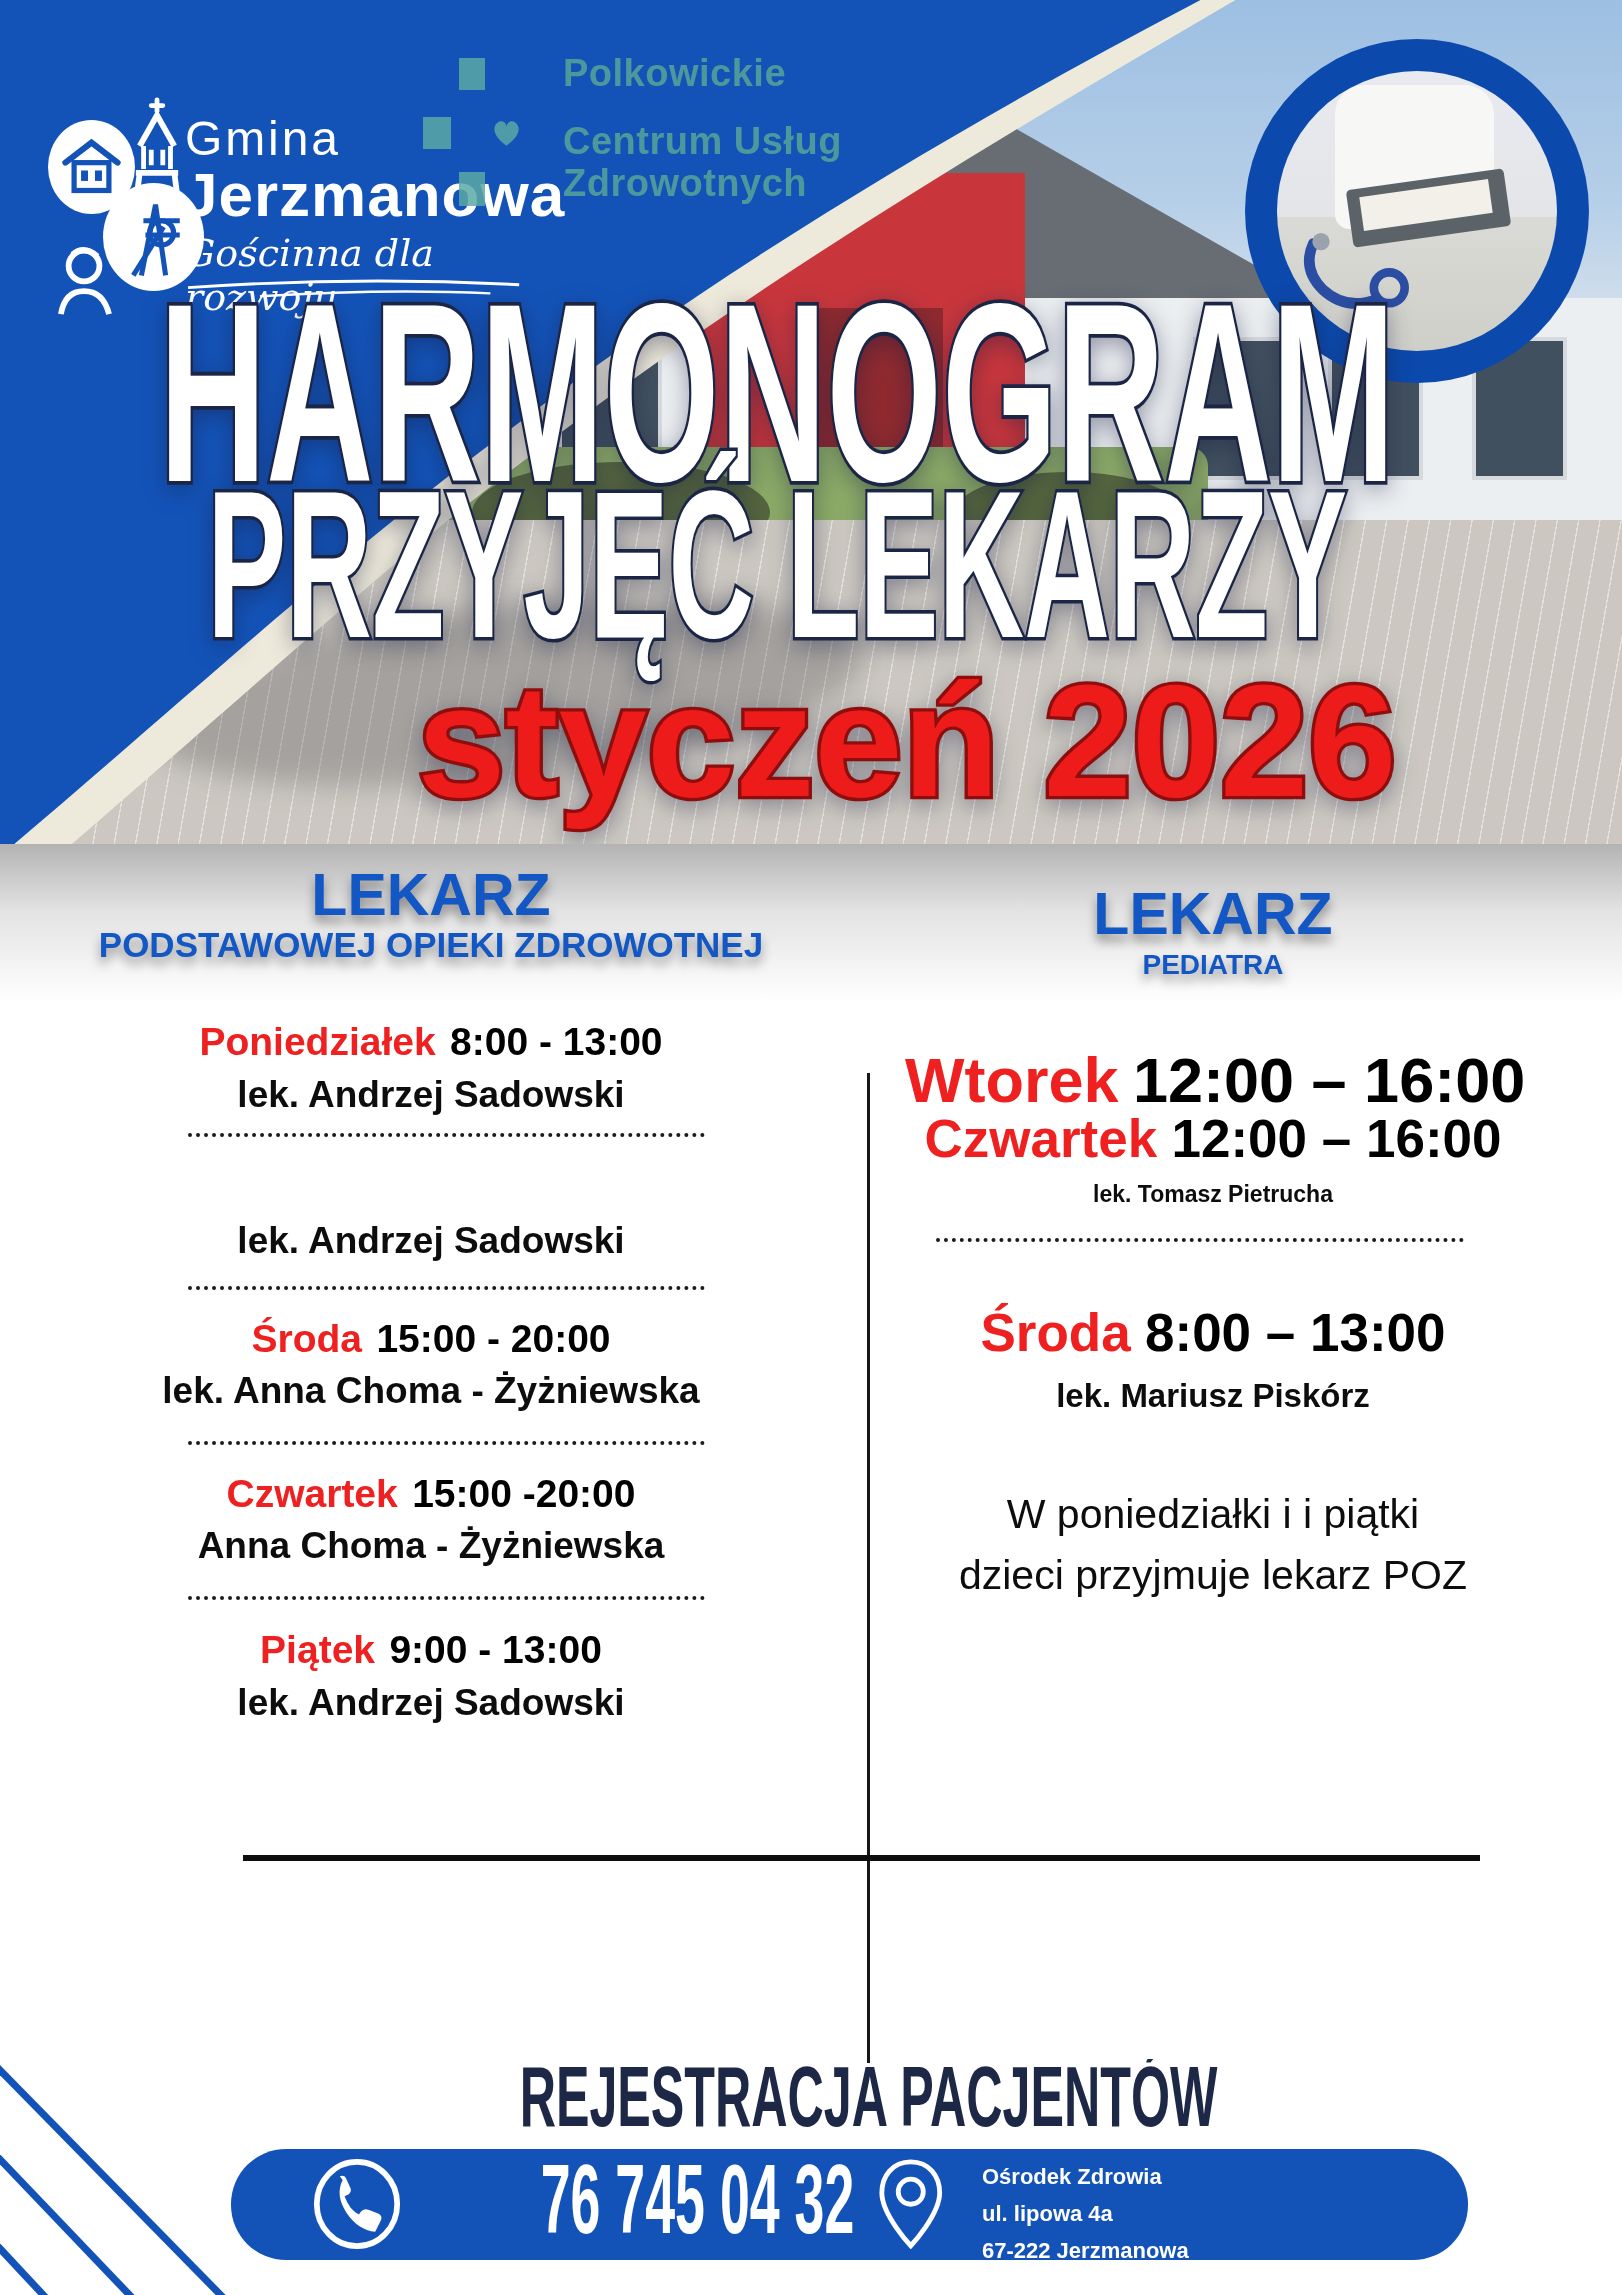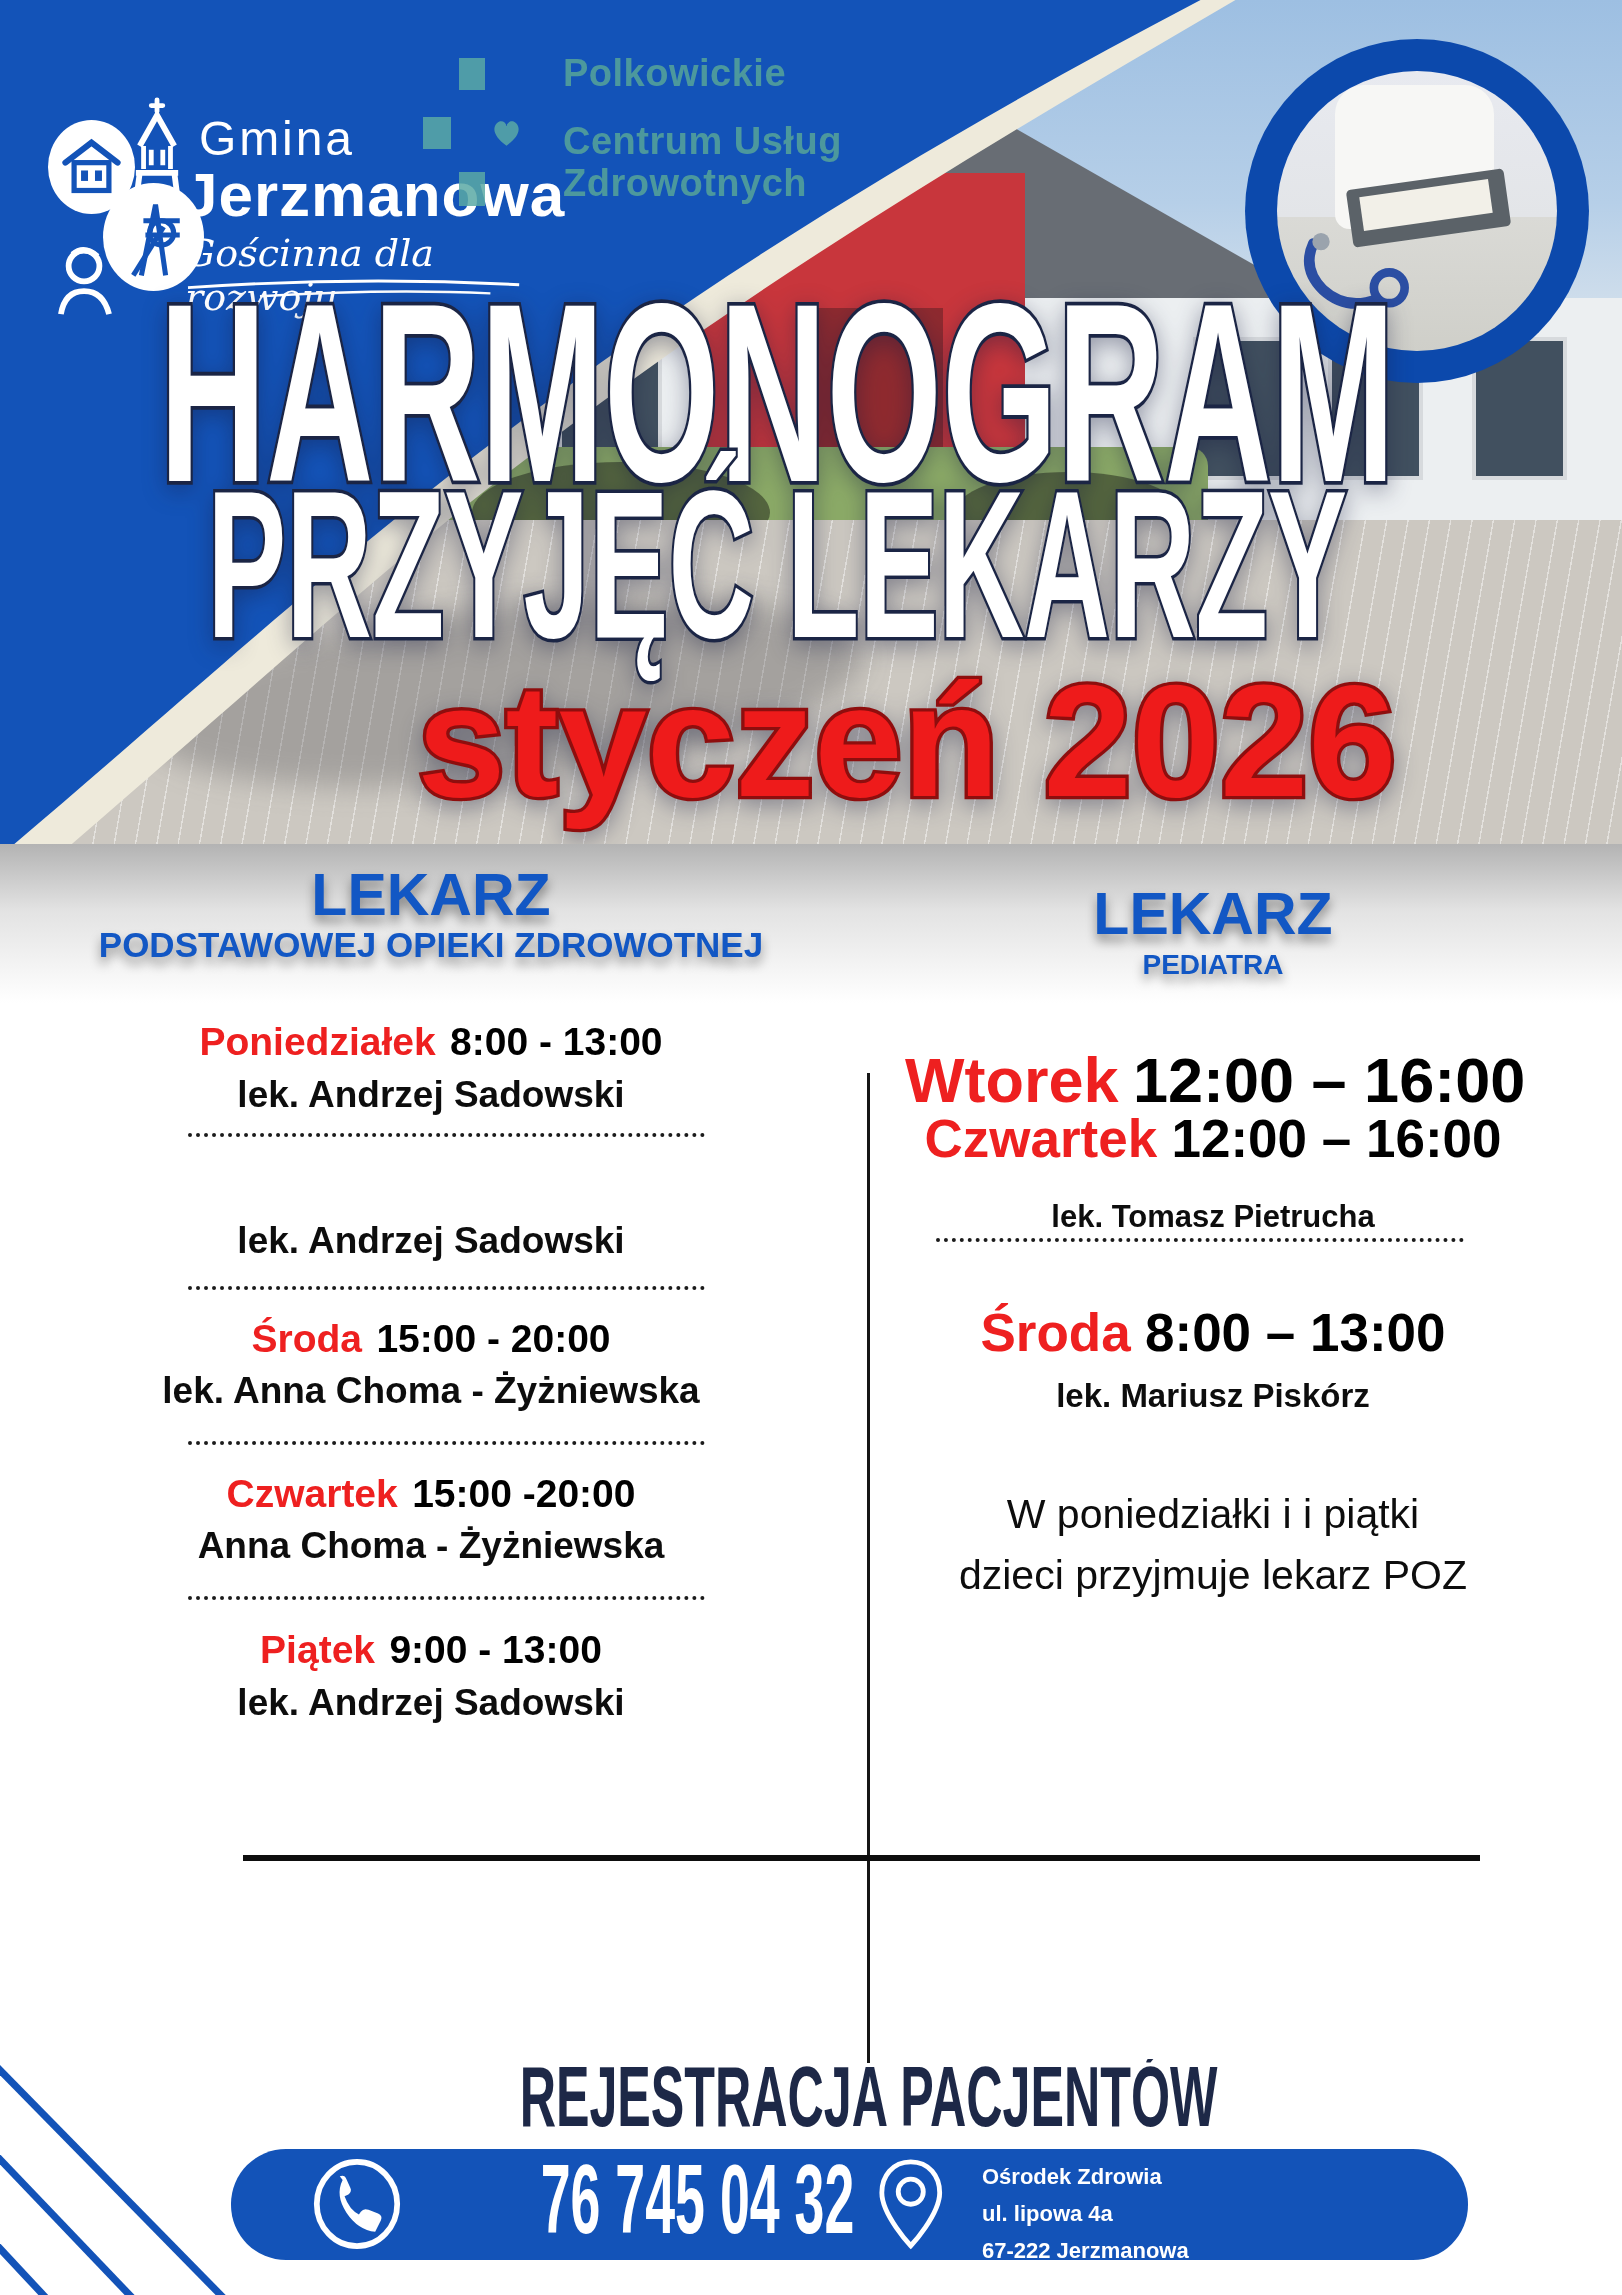--- a/index.html
+++ b/index.html
@@ -119,21 +119,21 @@
           <path d="M30 88 L60 40" stroke="#1353b8" stroke-width="5"></path>
           <circle cx="58" cy="46" r="12" fill="none" stroke="#1353b8" stroke-width="5"></circle>
           <path d="M40 34 L76 34 M42 48 L76 48" stroke="#1353b8" stroke-width="5"></path>
         </svg>
       </div>
       <svg class="abs" style="left:53px;top:241px;" width="63" height="77" viewBox="0 0 65 80">
         <circle cx="32" cy="26" r="16" fill="none" stroke="#ffffff" stroke-width="6"></circle>
         <path d="M20 14 Q32 4 46 16" fill="none" stroke="#ffffff" stroke-width="6"></path>
         <path d="M8 76 Q12 52 32 52 Q52 52 58 76" fill="none" stroke="#ffffff" stroke-width="6"></path>
       </svg>
-      <div class="g-text-thin" style="left:199px;top:111px;">Gmina</div>
+      <div class="g-text-thin" style="left:185px;top:111px;">Gmina</div>
       <div class="g-text-bold" style="left:183px;top:159px;">Jerzmanowa</div>
       <div class="g-tag" style="left:185px;top:231px;">Gościnna dla rozwoju</div>
       <svg class="abs" style="left:183px;top:279px;" width="346" height="24" viewBox="0 0 720 50">
         <path d="M10 18 Q360 -6 700 12" stroke="#ffffff" stroke-width="6" fill="none"></path>
         <path d="M160 36 Q420 20 640 30" stroke="#ffffff" stroke-width="5" fill="none"></path>
       </svg>
     </div>
 
     <div class="pcuz abs" style="left:409px;top:38px;width:433px;height:202px;">
       <div class="sq" style="left:50px;top:20px;width:26px;height:32px;"></div>
@@ -202,21 +202,21 @@
       <span class="day">Piątek</span><span>9:00 - 13:00</span>
     </div>
     <div class="lcol doc-line" style="top:838px;font-size:37px;">lek. Andrzej Sadowski</div>
 
     <div class="rcol sched-line" style="top:200px;font-size:63px;">
       <span class="day">Wtorek</span><span>12:00 – 16:00</span>
     </div>
     <div class="rcol sched-line" style="top:264px;font-size:53px;">
       <span class="day">Czwartek</span><span>12:00 – 16:00</span>
     </div>
-    <div class="rcol doc-line" style="top:355px;font-size:31px;">lek. Tomasz Pietrucha</div>
+    <div class="rcol doc-line" style="top:337px;font-size:23px;">lek. Tomasz Pietrucha</div>
     <div class="dotted abs" style="left:936px;top:394px;width:528px;"></div>
 
     <div class="rcol sched-line" style="top:458px;font-size:53px;">
       <span class="day">Środa</span><span>8:00 – 13:00</span>
     </div>
     <div class="rcol doc-line" style="top:533px;font-size:33px;">lek. Mariusz Piskórz</div>
 
     <div class="rcol note-line" style="top:647px;font-size:41px;">W poniedziałki i i piątki</div>
     <div class="rcol note-line" style="top:708px;font-size:41px;">dzieci przyjmuje lekarz POZ</div>
 

